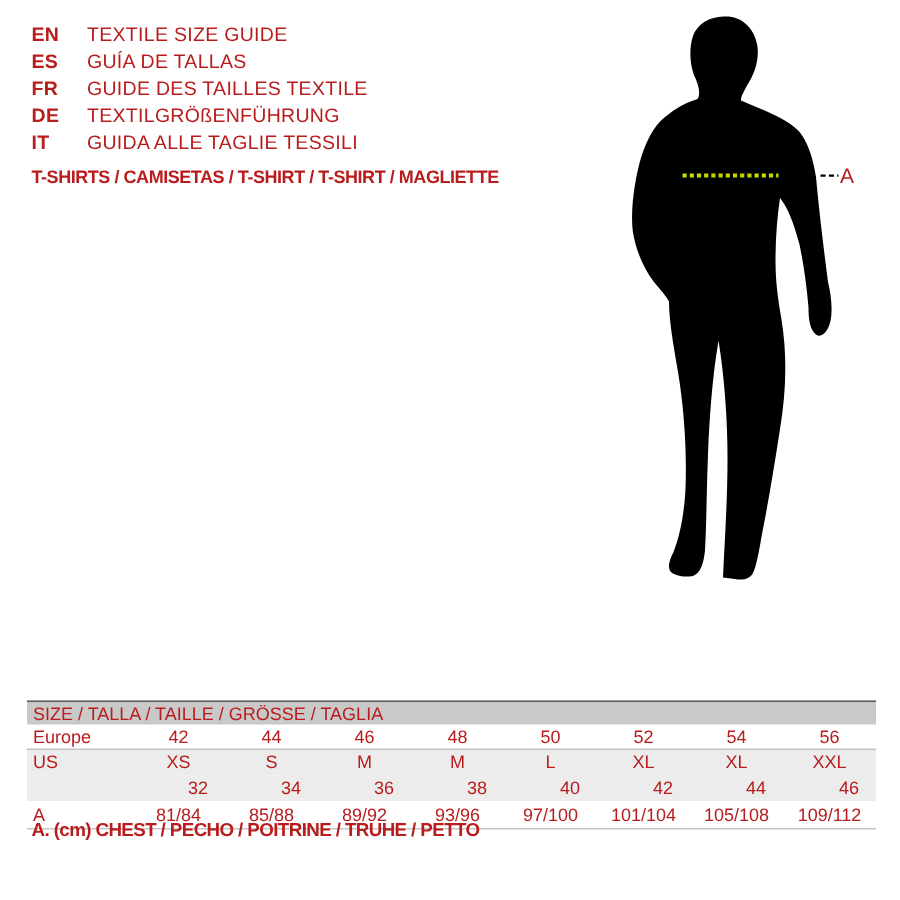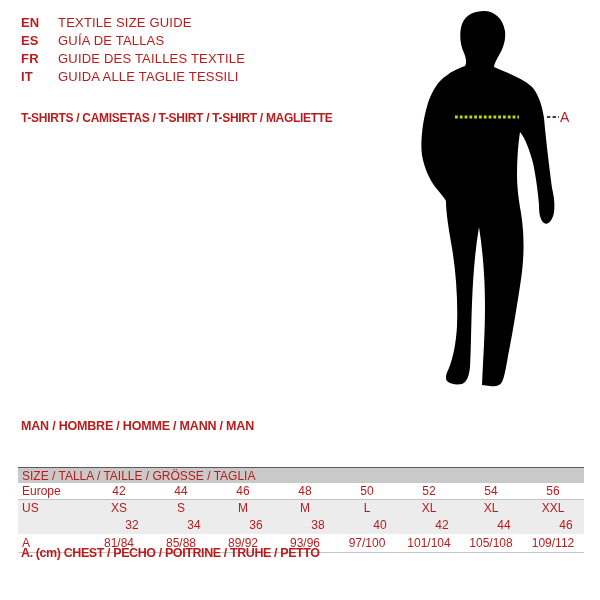--- a/index.html
+++ b/index.html
@@ -46,20 +46,24 @@
     </div>
     <div class="lang-row">
       <span class="lang-code">ES</span>
       <span class="lang-label">GUÍA DE TALLAS</span>
     </div>
     <div class="lang-row">
       <span class="lang-code">FR</span>
       <span class="lang-label">GUIDE DES TAILLES TEXTILE</span>
     </div>
     <div class="lang-row">
+      <span class="lang-code">DE</span>
+      <span class="lang-label">TEXTILGRÖßENFÜHRUNG</span>
+    </div>
+    <div class="lang-row">
       <span class="lang-code">IT</span>
       <span class="lang-label">GUIDA ALLE TAGLIE TESSILI</span>
     </div>
   </div>
 
   <div class="cat-block">
     <div class="cat-line">T-SHIRTS / CAMISETAS / T-SHIRT / T-SHIRT / MAGLIETTE</div>
   </div>
 
   <svg class="figure-svg" viewBox="395 0 205 400" xmlns="http://www.w3.org/2000/svg">
@@ -98,21 +102,20 @@
              C 432 91 438 81 446 76
              C 452 71 459 68 465 66
              C 467 63 466 58 464 53
              C 460 45 459 33 462 24
              C 466 14 475 11 484 11 Z" fill="#000000"></path>
     <line x1="455" y1="117" x2="519" y2="117" stroke-width="2.8" stroke-dasharray="2.8 2" stroke="#c3d700"></line>
     <line x1="547" y1="117" x2="559" y2="117" stroke-width="1.5" stroke-dasharray="3.4 2.2" stroke="#000000"></line>
   </svg>
   <span class="measure-label">A</span>
 
-  <div class="section-title">MAN / HOMBRE / HOMME / MANN / MAN</div>
 
   <div class="size-table">
     <div class="thead" style="background: rgb(201, 201, 201);">SIZE / TALLA / TAILLE / GRÖSSE / TAGLIA</div>
 
     <div class="trow r-europe">
       <div class="tlabel">Europe</div>
       <div class="tcell">42</div>
       <div class="tcell">44</div>
       <div class="tcell">46</div>
       <div class="tcell">48</div>

